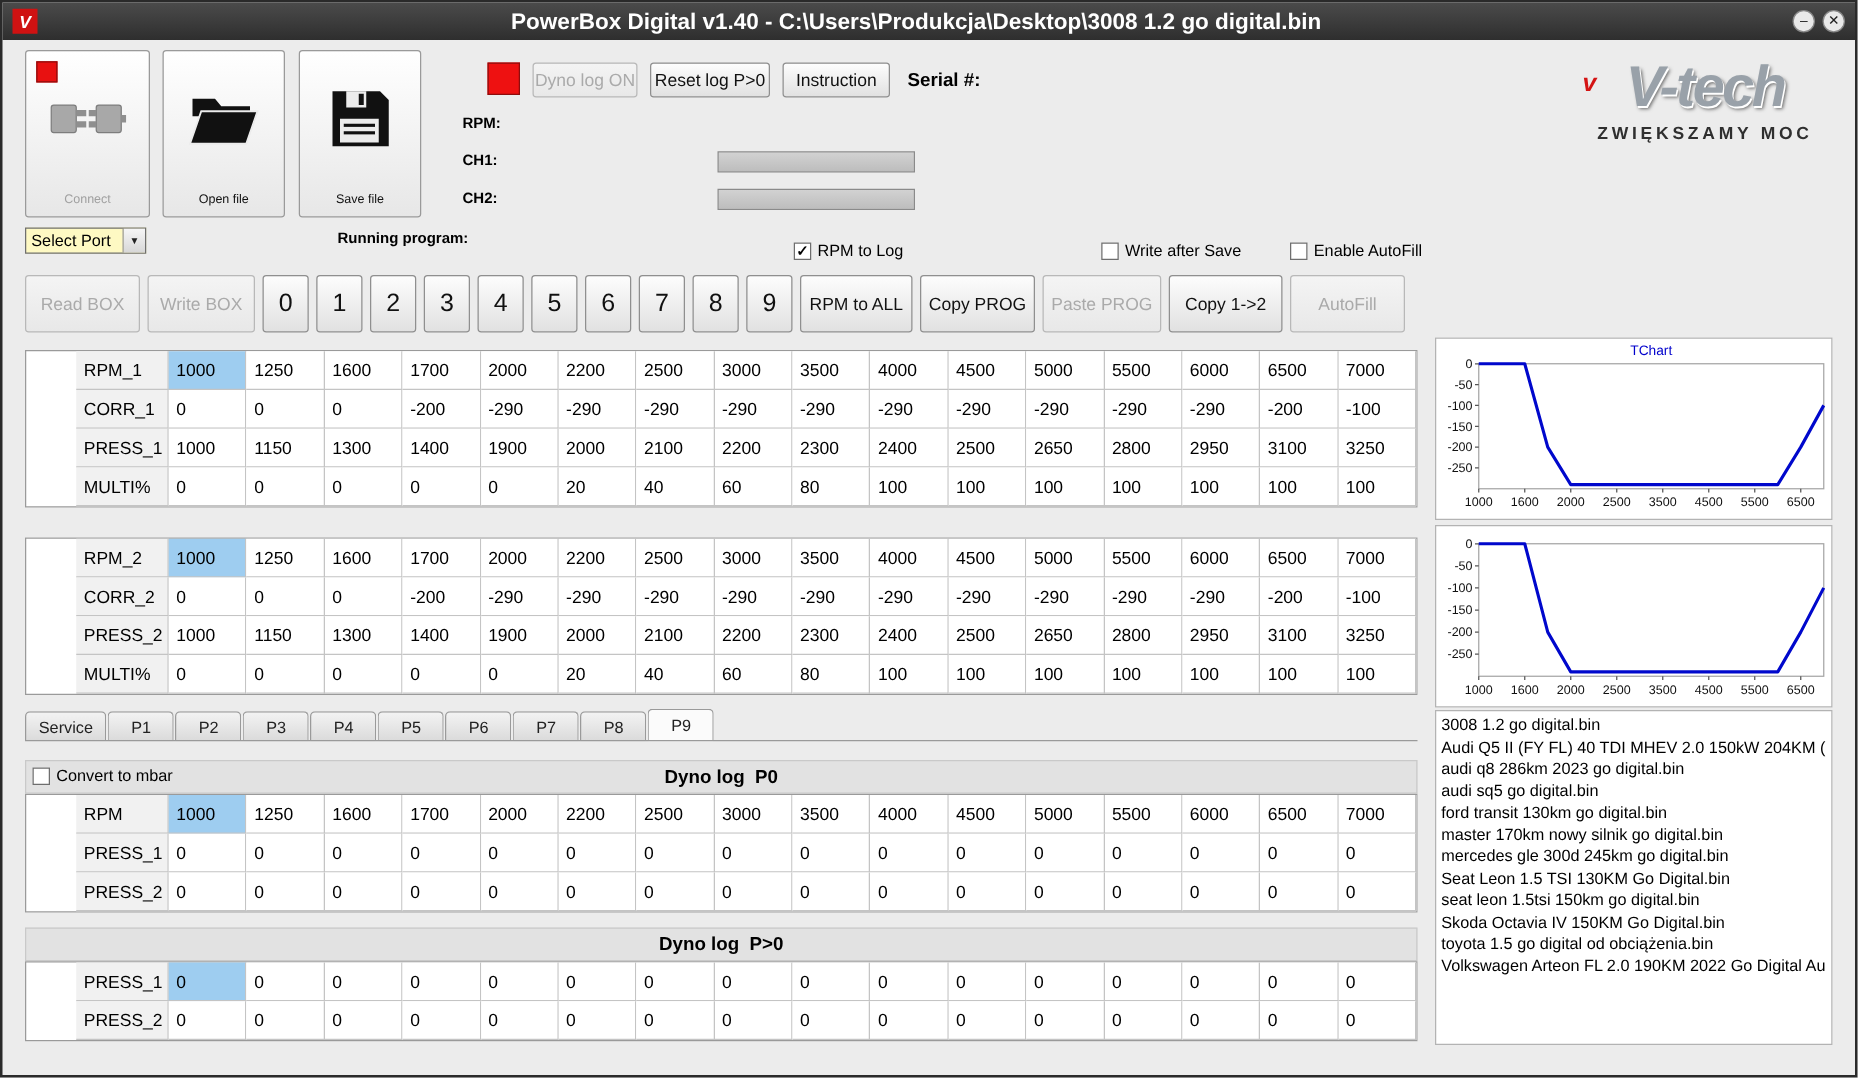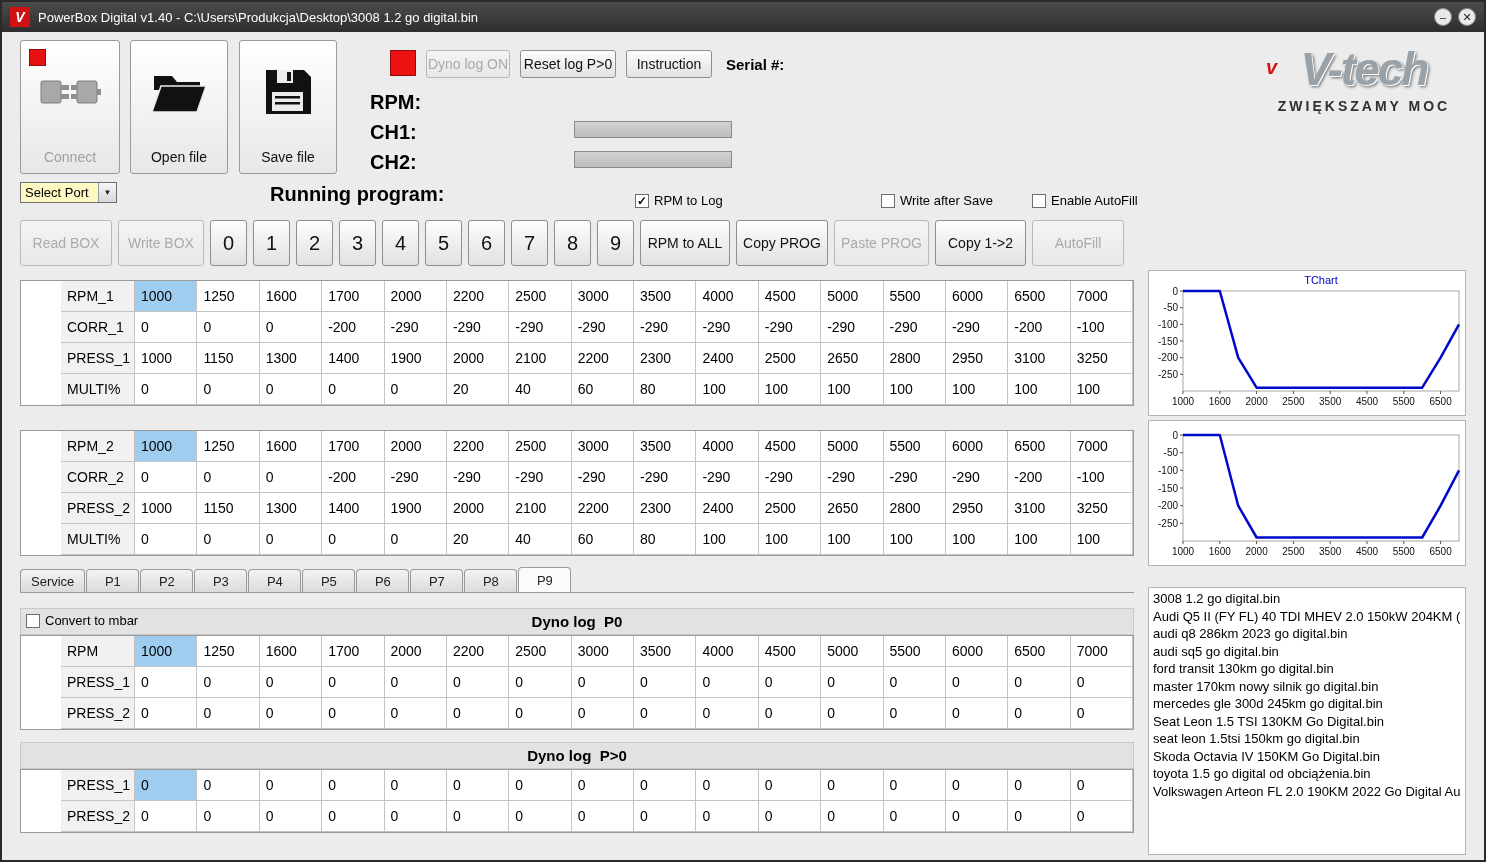--- a/index.html
+++ b/index.html
@@ -2,37 +2,37 @@
 <html><head>
 <meta charset="utf-8">
 <style>
   *{margin:0;padding:0;box-sizing:border-box;}
   html,body{width:1486px;height:862px;}
   body{font-family:"Liberation Sans",sans-serif;background:#ececec;position:relative;overflow:hidden;border:2px solid #2a2a2a;}
 
   
   .titlebar{position:absolute;top:0;left:0;width:100%;height:30px;background:linear-gradient(#4b4b4b,#2e2e2e);display:flex;align-items:center;padding:0 8px;color:#fff;}
   .app-icon{width:20px;height:20px;background:#cf1212;color:#fff;font-weight:bold;font-style:italic;font-size:14px;text-align:center;line-height:20px;margin-right:8px;}
-  .title-text{font-size:13px;font-weight:normal;flex:1;white-space:nowrap;overflow:hidden;}
+  .title-text{font-size:18px;font-weight:bold;flex:1;white-space:nowrap;overflow:hidden;text-align:center;}
   .win-btn{width:18px;height:18px;border-radius:50%;background:#e9e9e9;color:#222;font-size:11px;line-height:17px;text-align:center;margin-left:6px;border:1px solid #888;}
 
   
   .bigbtn{position:absolute;top:38px;height:134px;background:linear-gradient(#ffffff,#e7e7e7);border:1px solid #9a9a9a;border-radius:3px;display:flex;flex-direction:column;align-items:center;justify-content:flex-end;padding-bottom:8px;}
-  .bigbtn .caption{font-size:14px;color:#111;margin-top:6px;}
+  .bigbtn .caption{font-size:10px;color:#111;margin-top:6px;}
   .bigbtn .caption.dim{color:#a0a0a0;}
   .status-sq{position:absolute;left:8px;top:8px;width:17px;height:17px;background:#e81111;border:1px solid #8d0d0d;}
   .icon-wrap{flex:1;display:flex;align-items:center;justify-content:center;width:100%;}
 
   
   .btn{background:linear-gradient(#fdfdfd,#e1e1e1);border:1px solid #8f8f8f;border-radius:3px;font-size:14px;color:#111;display:flex;align-items:center;justify-content:center;white-space:nowrap;}
   .btn.disabled{color:#aaaaaa;border-color:#b8b8b8;background:linear-gradient(#f4f4f4,#e8e8e8);}
   .sbtn{position:absolute;height:28px;top:48px;}
   .redbox{position:absolute;left:388px;top:48px;width:26px;height:26px;background:#ee1111;border:1px solid #8d0d0d;}
 
-  .lbl{position:absolute;font-weight:bold;font-size:20px;color:#000;white-space:nowrap;}
+  .lbl{position:absolute;font-weight:bold;font-size:12px;color:#000;white-space:nowrap;}
   .lbl15{font-size:15px;}
   .pbar{position:absolute;width:158px;height:17px;background:linear-gradient(#d2d2d2,#bdbdbd);border:1px solid #8a8a8a;}
 
   
   .combo{position:absolute;left:18px;top:180px;width:97px;height:21px;background:#fef9c3;border:1px solid #6f6f6f;display:flex;align-items:center;font-size:13px;}
   .combo .txt{flex:1;padding-left:4px;overflow:hidden;white-space:nowrap;}
   .combo .arrow{width:18px;height:100%;background:linear-gradient(#f6f6f6,#d7d7d7);border-left:1px solid #9a9a9a;text-align:center;font-size:8px;line-height:19px;color:#222;}
 
   
   .check-row{position:absolute;display:flex;align-items:center;gap:5px;font-size:13px;color:#000;}
@@ -56,21 +56,21 @@
   .tabs{position:absolute;left:18px;top:566px;display:flex;height:25px;align-items:flex-end;}
   .tab{min-width:53px;padding:0 10px;font-size:13px;height:24px;line-height:23px;text-align:center;background:linear-gradient(#f3f3f3,#dadada);border:1px solid #9a9a9a;border-bottom:none;border-radius:4px 4px 0 0;margin-right:1px;color:#222;}
   .tab.active{background:#fbfbfb;height:26px;line-height:25px;}
   .tab-line{position:absolute;left:18px;top:590px;width:1114px;border-top:1px solid #9a9a9a;}
 
   
   .banner{position:absolute;left:18px;width:1114px;height:27px;background:#e2e2e2;border:1px solid #c9c9c9;text-align:center;font-weight:bold;font-size:15px;line-height:26px;white-space:pre;color:#000;}
 
   
   .chart{position:absolute;left:1146px;width:318px;height:146px;background:#fff;border:1px solid #b3b3b3;}
-  .files{position:absolute;left:1146px;top:566px;width:318px;height:268px;background:#fff;border:1px solid #b3b3b3;font-size:13px;overflow:hidden;padding-top:2px;margin-top:19px;}
+  .files{position:absolute;left:1146px;top:566px;width:318px;height:268px;background:#fff;border:1px solid #b3b3b3;font-size:13px;overflow:hidden;padding-top:2px;}
   .file-item{padding:0 4px;height:17.5px;line-height:17.5px;white-space:nowrap;overflow:hidden;color:#000;}
 
   
   .logo{position:absolute;left:1258px;top:40px;width:208px;text-align:center;}
   .brand{font-size:46px;font-weight:bold;font-style:italic;color:#99a1a9;letter-spacing:-2px;text-shadow:1px 1px 0 #ffffff,2px 2px 3px #6a6a6a;position:relative;}
   .brand .vred{position:absolute;left:6px;top:14px;color:#d41414;font-size:20px;text-shadow:none;}
   .tagline{font-size:14px;font-weight:bold;letter-spacing:3px;color:#2f2f2f;margin-top:2px;}
 </style>
 </head>
 <body>

